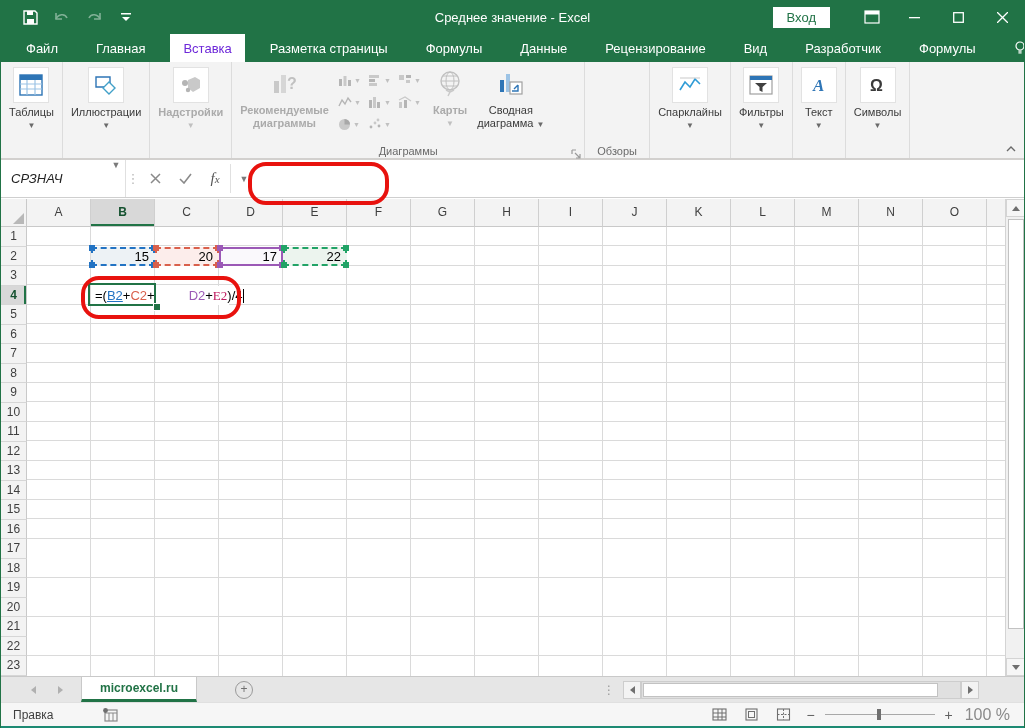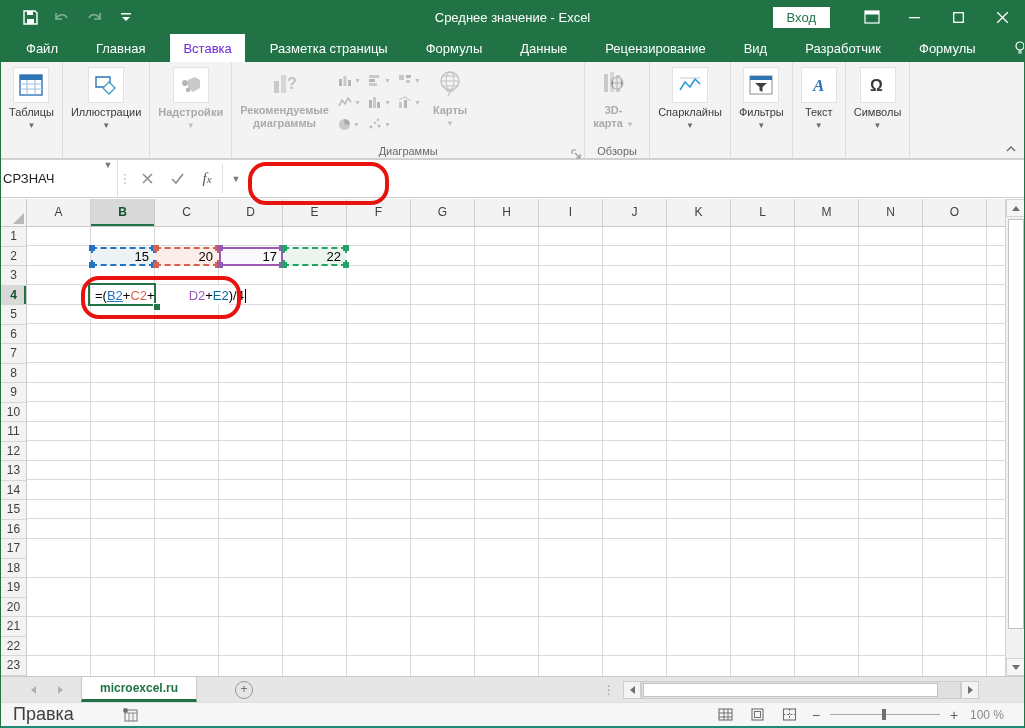--- a/index.html
+++ b/index.html
@@ -37,21 +37,21 @@
   .rbtn.dis .rlabel{color:#ababab;font-weight:bold;}
   .rbtn.dis .rarrow{color:#c0c0c0;}
   .minigrid{display:grid;grid-template-columns:repeat(3,30px);grid-auto-rows:22px;margin:4px 2px;}
   .mini{display:flex;align-items:center;gap:2px;padding:2px;}
   .mini .ma{font-size:7px;color:#c0c0c0;}
   .dlauncher{position:absolute;right:3px;bottom:3px;width:10px;height:10px;color:#9a9a9a;}
   .collapse{position:absolute;right:8px;bottom:4px;color:#6a6a6a;font-size:10px;}
 
   
   .fbar{position:absolute;left:0;top:160px;width:100%;height:38px;background:#fff;border-bottom:1px solid #cfcfcf;display:flex;align-items:stretch;box-sizing:border-box;}
-  .namebox{width:96px;display:flex;align-items:center;padding-left:2px;font-size:13px;color:#222;}
+  .namebox{width:96px;display:flex;align-items:center;padding-left:10px;font-size:13px;color:#222;font-style:italic;}
   .nb-arrow{width:18px;color:#7a7a7a;font-size:9px;text-align:center;cursor:pointer;}
   .vdots{width:14px;display:flex;align-items:center;justify-content:center;color:#b9b9b9;font-size:13px;border-left:1px solid #e0e0e0;}
   .fb-btn{width:30px;display:flex;align-items:center;justify-content:center;color:#8a8a8a;cursor:pointer;font-size:14px;}
   .fx{font-family:"Liberation Serif","DejaVu Serif",serif;font-style:italic;font-size:15px;color:#555;}
   .fb-sep{width:1px;background:#e0e0e0;margin:4px 0;}
   .fb-text{flex:1;display:flex;align-items:center;padding-left:18px;font-size:13px;color:#000;}
   .fb-expand{width:26px;display:flex;align-items:center;justify-content:center;color:#7a7a7a;font-size:9px;cursor:pointer;}
 
   
   .grid{position:absolute;left:0;top:199px;width:1004px;height:477px;background:#fff;}
@@ -76,21 +76,21 @@
   .c-red .hdl{background:#d9604c;}
   .c-purple{border:2px solid #9b59b6;background:#faf9fc;}
   .c-purple .hdl{background:#9b59b6;}
   .c-green{border:2px dashed #21a366;background:#ecf4ee;}
   .c-green .hdl{background:#21a366;}
   .hdl.tl{left:-4px;top:-4px;} .hdl.tr{right:-4px;top:-4px;} .hdl.bl{left:-4px;bottom:-4px;} .hdl.br{right:-4px;bottom:-4px;}
   .edit-bg{position:absolute;left:90px;top:58.5px;width:138px;height:19px;background:#fff;}
   .edit-border{position:absolute;left:87px;top:56px;width:68px;height:23px;border:2px solid #217346;box-sizing:border-box;}
   .edit-fill{position:absolute;left:152px;top:76px;width:6px;height:6px;background:#217346;border:1px solid #fff;}
   .edit-text{position:absolute;left:94px;top:59px;height:19px;display:flex;align-items:center;font-size:13px;white-space:nowrap;}
-  .t-black{color:#000;} .t-blue{color:#2273c3;text-decoration:underline;} .t-red{color:#d9604c;text-align:center;} .t-purple{color:#9b59b6;margin-left:34px;} .t-green{color:#0369a1;}
+  .t-black{color:#000;} .t-blue{color:#2273c3;text-decoration:underline;} .t-red{color:#d9604c;text-align:center;} .t-purple{color:#9b59b6;margin-left:34px;} .t-green{color:#be185d;font-family:Liberation Serif, serif;}
   .caret{display:inline-block;width:1px;height:14px;background:#000;margin-left:1px;}
 
   
   .vscroll{position:absolute;left:1004px;top:199px;width:21px;height:477px;background:#f1f1f1;border-left:1px solid #d4d4d4;box-sizing:border-box;}
   .vs-up{position:absolute;top:0;left:0;right:0;height:18px;background:#f6f6f6;border:1px solid #d4d4d4;box-sizing:border-box;display:flex;align-items:center;justify-content:center;}
   .vs-dn{position:absolute;bottom:0;left:0;right:0;height:18px;background:#f6f6f6;border:1px solid #d4d4d4;box-sizing:border-box;display:flex;align-items:center;justify-content:center;}
   .vs-thumb{position:absolute;left:2px;right:2px;top:20px;height:408px;background:#fff;border:1px solid #c2c2c2;}
   .tri-up{width:0;height:0;border-left:4px solid transparent;border-right:4px solid transparent;border-bottom:5px solid #6f6f6f;}
   .tri-dn{width:0;height:0;border-left:4px solid transparent;border-right:4px solid transparent;border-top:5px solid #6f6f6f;}
   .tri-l{width:0;height:0;border-top:4px solid transparent;border-bottom:4px solid transparent;border-right:5px solid #6f6f6f;}
@@ -103,29 +103,29 @@
   .addsheet{display:flex;align-items:center;margin-left:38px;}
   .addsheet .plus{width:16px;height:16px;border:1px solid #9a9a9a;border-radius:50%;color:#6f6f6f;font-size:12px;line-height:14px;text-align:center;cursor:pointer;}
   .sb-dots{display:flex;align-items:center;color:#9a9a9a;margin-left:350px;font-size:12px;}
   .hscroll{display:flex;align-items:center;margin-left:8px;}
   .hs-btn{width:18px;height:18px;background:#f3f3f3;border:1px solid #cdcdcd;display:flex;align-items:center;justify-content:center;box-sizing:border-box;}
   .hs-track{width:320px;height:18px;background:#e0e0e0;border:1px solid #cdcdcd;box-sizing:border-box;position:relative;}
   .hs-thumb{position:absolute;left:1px;top:1px;bottom:1px;width:295px;background:#fff;border:1px solid #c2c2c2;box-sizing:border-box;}
 
   
   .statusbar{position:absolute;left:0;top:702px;width:100%;height:26px;background:#f6f6f6;border-top:1px solid #e0e0e0;box-sizing:border-box;display:flex;align-items:center;border-bottom:2px solid #1d8a73;}
-  .mode{font-size:18px;color:#3f3f3f;margin-left:12px;}
+  .mode{font-size:12px;color:#3f3f3f;margin-left:12px;}
   .macro-ic{margin-left:48px;display:flex;align-items:center;}
   .sb-right{position:absolute;right:14px;display:flex;align-items:center;gap:10px;}
   .viewbtn{width:22px;height:18px;display:flex;align-items:center;justify-content:center;cursor:pointer;}
   .zoomctl{display:flex;align-items:center;gap:8px;color:#5f5f5f;}
   .zminus,.zplus{font-size:14px;color:#5f5f5f;cursor:pointer;width:12px;text-align:center;}
   .ztrack{width:110px;height:1px;background:#a8a8a8;position:relative;}
   .zthumb{position:absolute;left:52px;top:-5px;width:4px;height:11px;background:#6f6f6f;cursor:pointer;}
-  .zlabel{font-size:12px;color:#8a8a8a;min-width:40px;text-align:left;cursor:pointer;}
+  .zlabel{font-size:16px;color:#8a8a8a;min-width:40px;text-align:left;cursor:pointer;}
 
   
   .annotation{position:absolute;border:4px solid #e8120e;border-radius:18px;pointer-events:none;}
   .ann-formula{left:247px;top:162px;width:133px;height:35px;}
   .ann-cell{left:80px;top:276px;width:152px;height:35px;}
 </style>
 </head>
 <body>
 
 <div class="app">
@@ -364,43 +364,42 @@
           <svg width="28" height="28" viewBox="0 0 28 28">
               <circle cx="14" cy="11" r="9" fill="none" stroke="#c0c0c0" stroke-width="1.4"></circle>
               <ellipse cx="14" cy="11" rx="4" ry="9" fill="none" stroke="#c0c0c0" stroke-width="1"></ellipse>
               <path d="M5 11 H23 M6.5 6 H21.5 M6.5 16 H21.5" stroke="#c0c0c0" stroke-width="1"></path>
               <path d="M10 20 L14 22 L12 26 M14 22 L18 20" stroke="#c9c9c9" fill="none" stroke-width="1.4"></path>
             </svg>
         </span>
         <span class="rlabel">Карты</span>
         <span class="rarrow">▼</span>
       </div>
+      <div class="rbtn">
+        <span class="ricon noframe">
+          <svg width="28" height="28" viewBox="0 0 28 28">
+              <rect x="3" y="10" width="4" height="12" fill="#2e75b6"></rect>
+              <rect x="9" y="4" width="4" height="18" fill="#9cc3e5"></rect>
+              <rect x="13" y="12" width="12" height="12" fill="#fff" stroke="#a0a0a0" stroke-width="1.2"></rect>
+              <path d="M21 15 L21 21 L15 21 M21 15 L17 19" stroke="#2e75b6" stroke-width="1.4" fill="none"></path>
+            </svg>
+        </span>
+        <span class="rlabel">Сводная</span>
+        <span class="rlabel"><span>диаграмма</span> <span class="rarrow">▼</span></span>
+      </div>
       <span class="glabel">Диаграммы</span>
       <span class="dlauncher">
         <svg width="10" height="10" viewBox="0 0 10 10">
             <path d="M1 1 H5 M1 1 V5" stroke="#9a9a9a" stroke-width="1.2" fill="none"></path>
             <path d="M4 4 L9 9 M9 5 V9 H5" stroke="#9a9a9a" stroke-width="1.2" fill="none"></path>
           </svg>
       </span>
     </div>
 
     <div class="rgroup" style="width:58px">
-      <div class="rbtn dis">
-        <span class="ricon noframe">
-          <svg width="28" height="28" viewBox="0 0 28 28">
-              <rect x="4" y="4" width="4" height="18" fill="#c9c9c9"></rect>
-              <rect x="10" y="2" width="4" height="20" fill="#d6d6d6"></rect>
-              <rect x="16" y="5" width="4" height="17" fill="#c9c9c9"></rect>
-              <circle cx="17" cy="13" r="6" fill="#e8e8e8" stroke="#b5b5b5" stroke-width="1.2"></circle>
-              <path d="M11 13 H23 M17 7 V19 M13 9.5 A6 6 0 0 0 13 16.5 M21 9.5 A6 6 0 0 1 21 16.5" stroke="#b5b5b5" stroke-width="1"></path>
-            </svg>
-        </span>
-        <span class="rlabel">3D-</span>
-        <span class="rlabel"><span>карта</span> <span class="rarrow">▼</span></span>
-      </div>
       <span class="glabel">Обзоры</span>
     </div>
 
     <div class="rgroup">
       <div class="rbtn">
         <span class="ricon">
           <svg width="24" height="20" viewBox="0 0 24 20">
               <path d="M2 15 L7 7 L12 12 L17 4 L22 9" fill="none" stroke="#2e9bd6" stroke-width="1.6"></path>
               <path d="M2 3 H22" stroke="#c9c9c9" stroke-width="1"></path>
             </svg>

